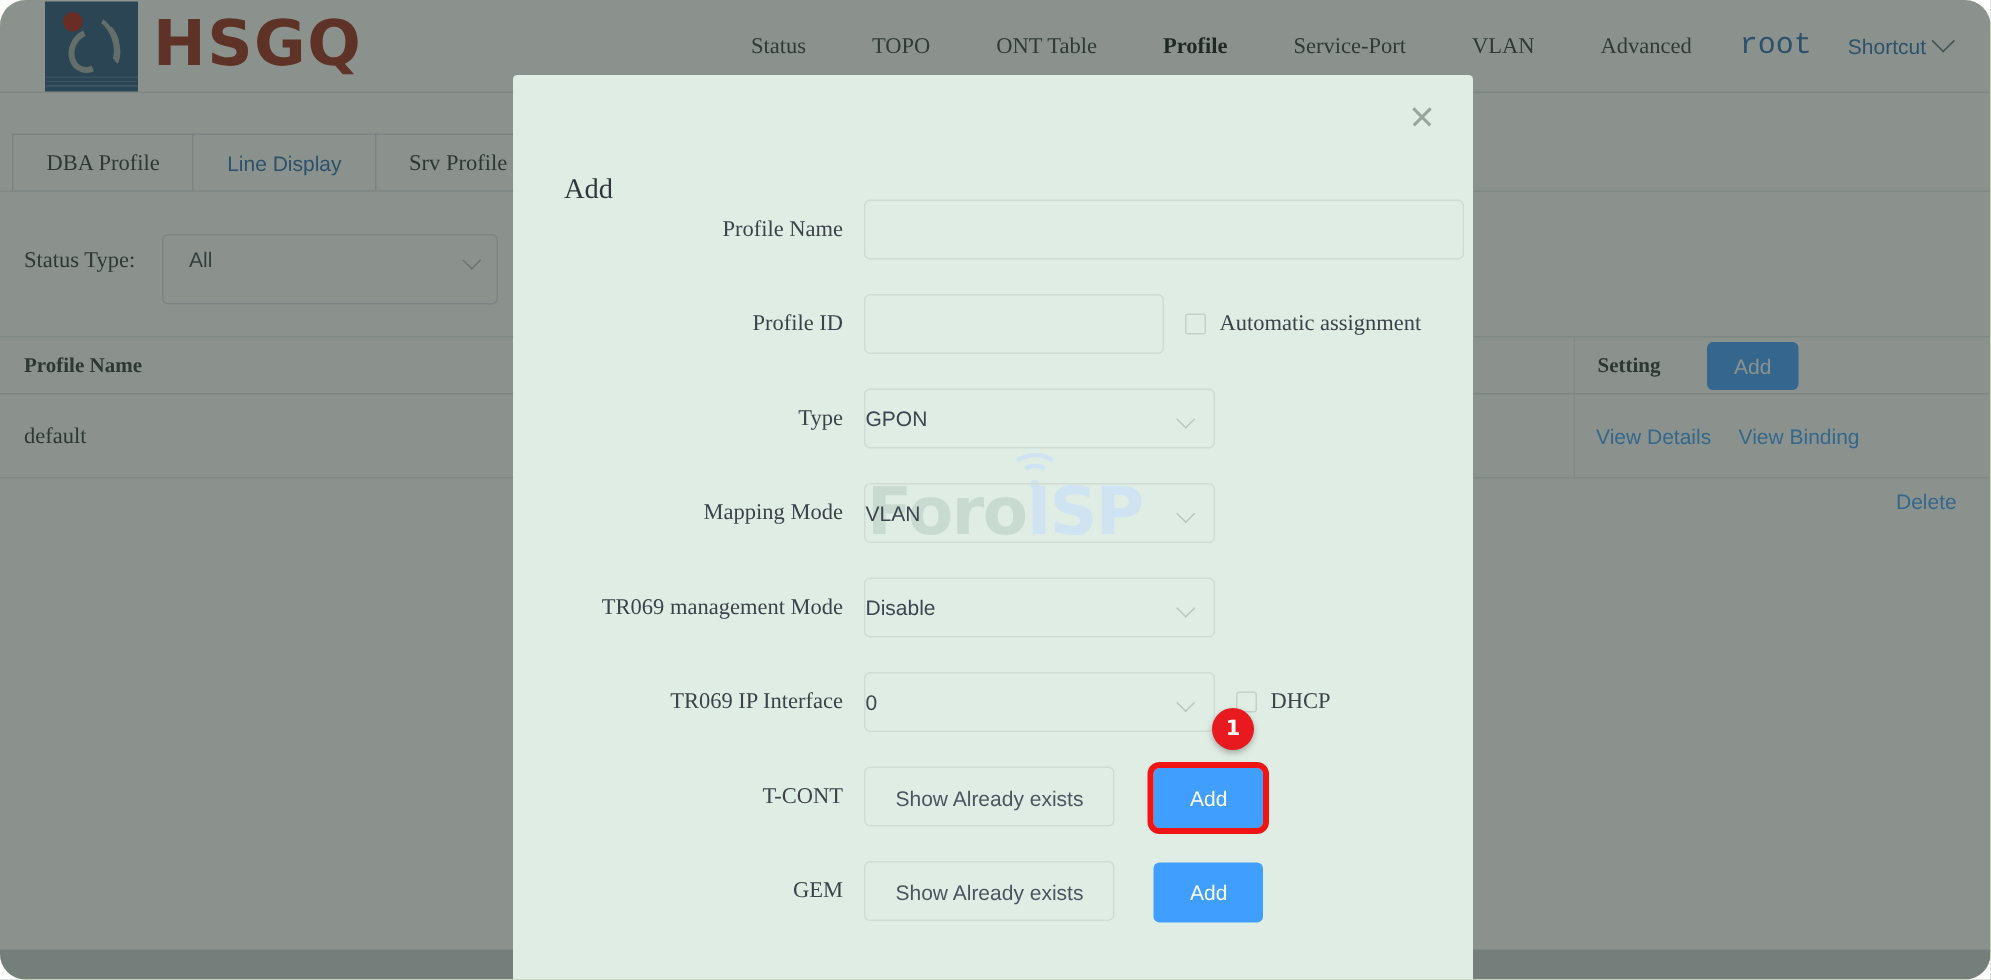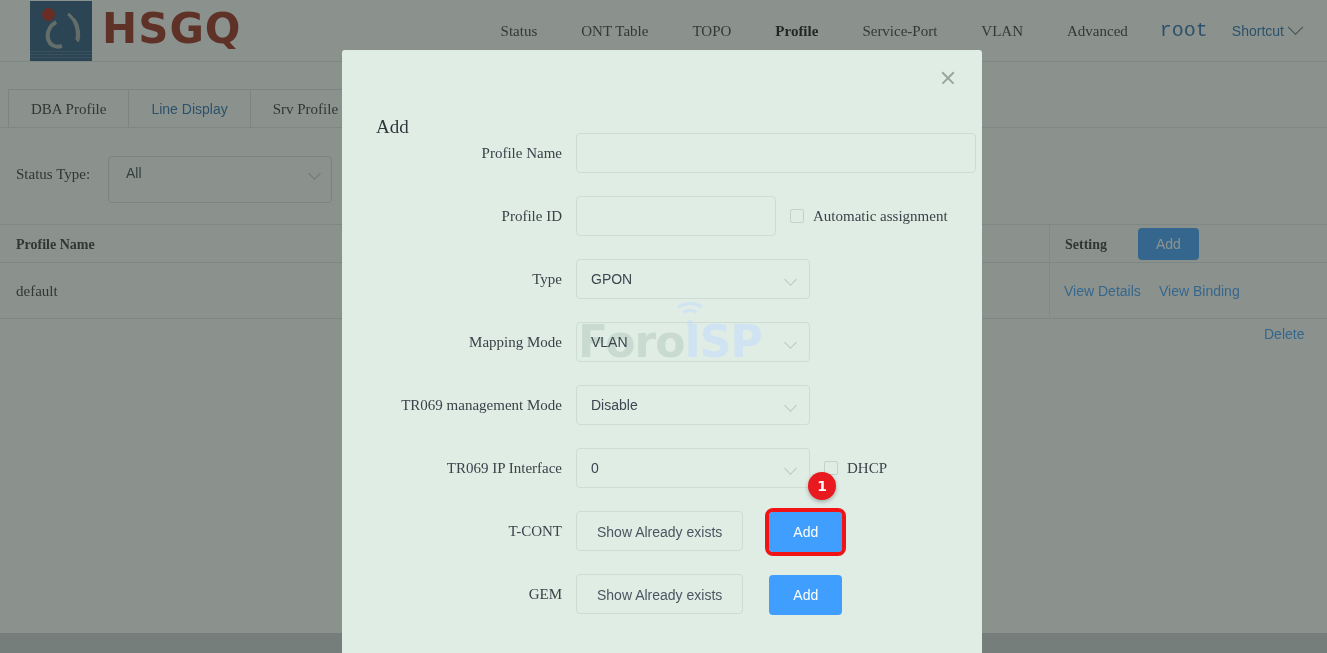--- a/index.html
+++ b/index.html
@@ -7,20 +7,21 @@
     width: 1327px; height: 653px;
     overflow: hidden;
     font-family: "Liberation Serif", serif;
     background: #ffffff;
   }
   #page {
     position: relative;
     width: 1327px; height: 653px;
     background: #84cc16;
     overflow: hidden;
+    border-radius: 17px;
   }
 
   
   #app-layer {
     position: absolute; inset: 0;
     background: #ffffff;
   }
   #app-content { position: absolute; inset: 0; }
 
   
@@ -341,21 +342,20 @@
     position: relative;
     height: 40px;
     width: 234px;
     border: 1px solid #cfdcd4;
     border-radius: 4px;
     background: transparent;
     font-family: "Liberation Sans", sans-serif;
     font-size: 14px;
     color: #3d4650;
     line-height: 38px;
-    padding-left: 14px;
   }
   .selectbox .sel-caret {
     right: 14px; top: 15px;
     border-right-color: #b9c6be;
     border-bottom-color: #b9c6be;
   }
   .checkwrap {
     position: absolute;
     display: flex; align-items: center; gap: 9px;
     height: 40px;
@@ -423,22 +423,22 @@
             <div class="swoosh-a"></div>
             <div class="swoosh-b"></div>
             <div class="swoosh-c"></div>
             <div class="baseline"></div>
           </div>
           <div class="brand-text">HSGQ</div>
         </div>
 
         <div class="mainnav">
           <a href="#">Status</a>
+          <a href="#">TOPO</a>
           <a href="#">ONT Table</a>
-          <a href="#">TOPO</a>
           <a href="#" class="active">Profile</a>
           <a href="#">Service-Port</a>
           <a href="#">VLAN</a>
           <a href="#">Advanced</a>
           <a href="#" class="userlink">root</a>
           <a href="#" class="shortcut">Shortcut</a>
           <span class="caret-down"></span>
         </div>
       </div>
 

